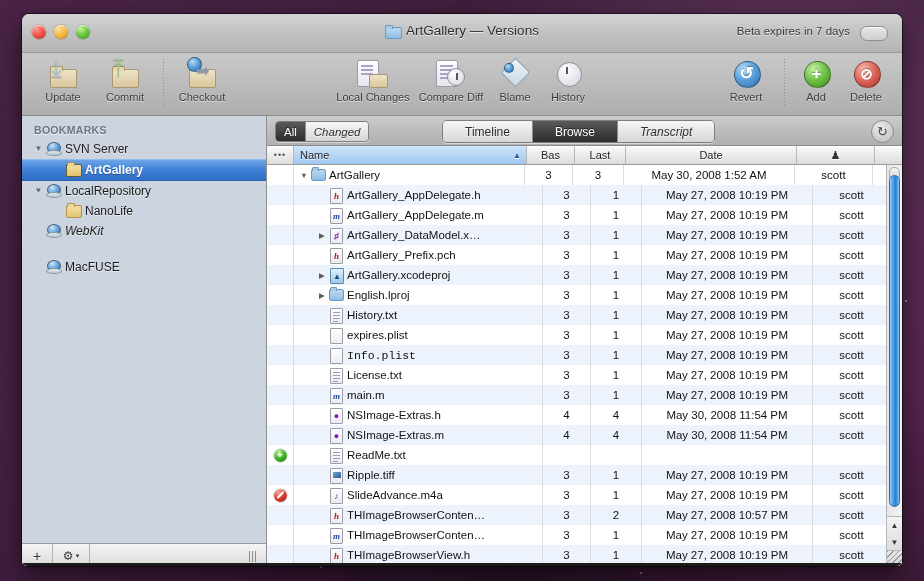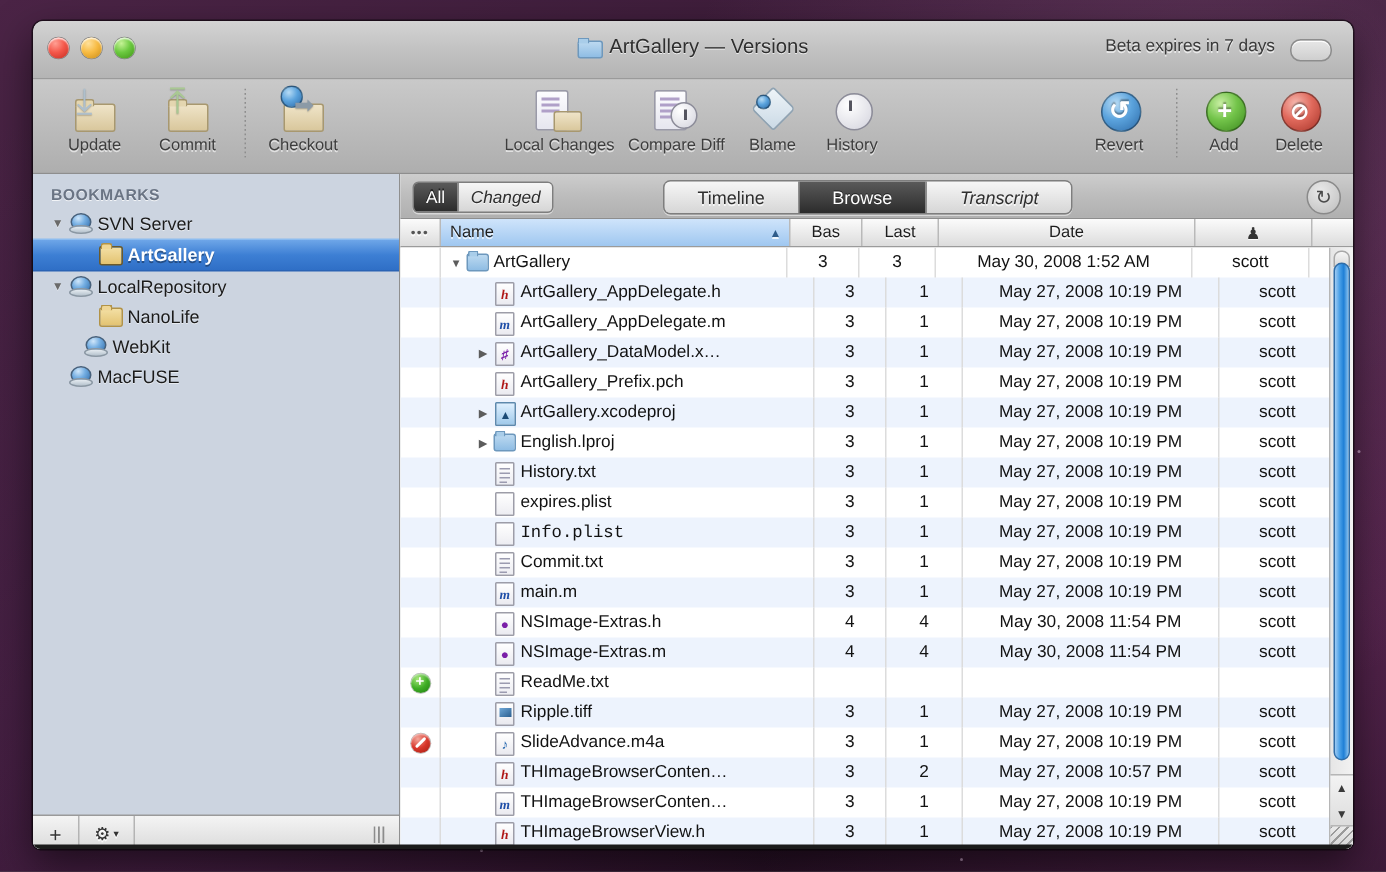--- a/index.html
+++ b/index.html
@@ -530,28 +530,28 @@
               </span>
               <span>LocalRepository</span>
             </div>
             <div class="sb-row" style="padding-left: 30px;">
               <span class="tri"></span>
               <span class="sb-ico">
                 <i class="fold"></i>
               </span>
               <span>NanoLife</span>
             </div>
-            <div class="sb-row" style="padding-left: 20px;">
+            <div class="sb-row" style="padding-left: 10px; font-style: italic;">
               <span class="tri"></span>
               <span class="sb-ico">
                 <i class="globe"></i>
               </span>
               <span>WebKit</span>
             </div>
-            <div class="sb-row" style="padding-left: 10px;">
+            <div class="sb-row" style="padding-left: 10px; margin-top: 16px;">
               <span class="tri"></span>
               <span class="sb-ico">
                 <i class="globe"></i>
               </span>
               <span>MacFUSE</span>
             </div>
           </div>
       </div>
       <div class="sb-bottom">
         <div class="sb-btn">+</div>
@@ -844,21 +844,21 @@
               <div class="cell c-name" style="width: 226px; flex: 0 0 226px; padding-left: 22px;">
                 <span class="rtri"></span>
                 <span class="fico">
                   <i class="pg">
                     <i class="ln" style="top:3px"></i>
                     <i class="ln" style="top:6px"></i>
                     <i class="ln" style="top:9px"></i>
                     <i class="ln" style="top:12px;width:5px"></i>
                   </i>
                 </span>
-                <span>Commit.txt</span>
+                <span>License.txt</span>
               </div>
               <div class="cell c-num" style="width: 47px; flex: 0 0 47px;">
                 <span>3</span>
               </div>
               <div class="cell c-num" style="width: 50px; flex: 0 0 50px;">
                 <span>1</span>
               </div>
               <div class="cell c-date" style="width: 170px; flex: 0 0 170px;">
                 <span>May 27, 2008 10:19 PM</span>
               </div>

